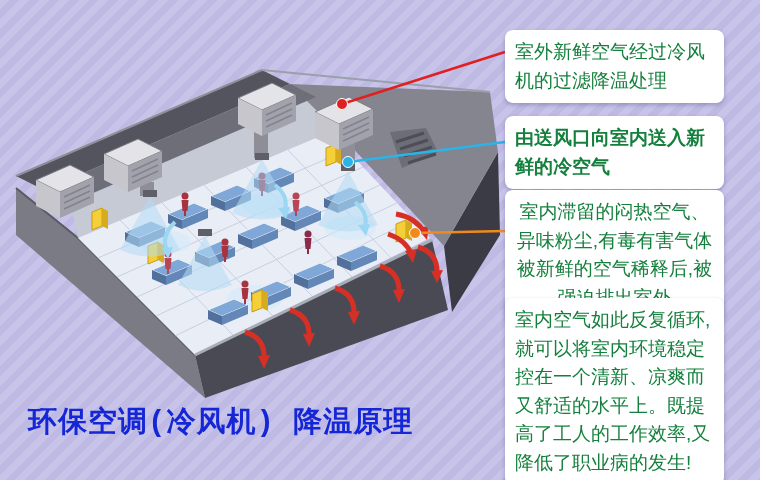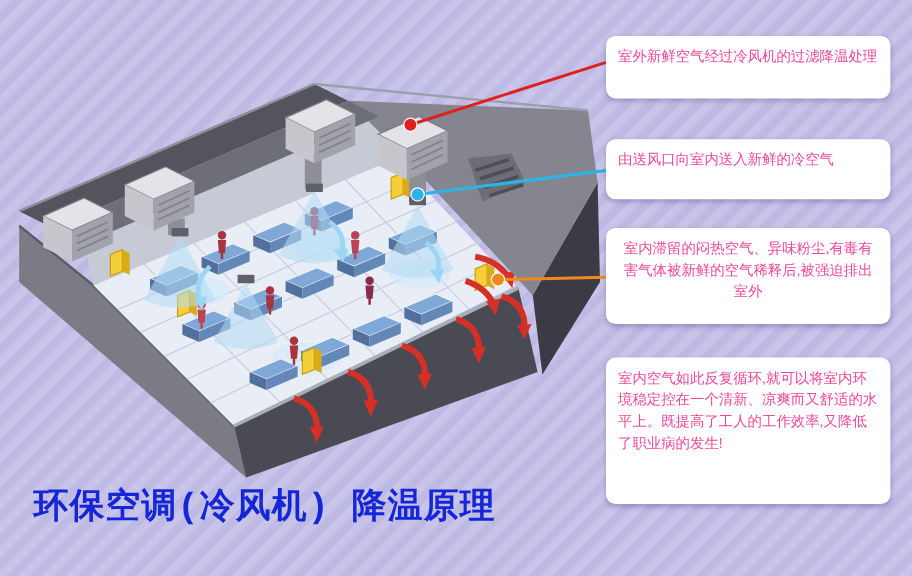--- a/index.html
+++ b/index.html
@@ -1,26 +1,26 @@
 <!DOCTYPE html>
 <html><head>
 <meta charset="utf-8">
 <style>
   * { margin:0; padding:0; box-sizing:border-box; }
   html,body { width:760px; height:480px; }
   .page { position:relative; width:760px; height:480px; overflow:hidden;
     background:repeating-linear-gradient(135deg,#c8c4e9 0 7px,#bebae3 7px 14px);
     font-family:"Liberation Sans",sans-serif; }
   .scene { position:absolute; left:0; top:0; }
-  .callout { position:absolute; left:505px; width:237px; background:#ffffff;
-    border-radius:8px; padding:8px 10px; color:#ec4899; font-size:12px;
+  .callout { position:absolute; left:505px; width:219px; background:#ffffff;
+    border-radius:8px; padding:8px 10px; color:#15803d; font-size:19px;
     line-height:1.5; box-shadow:0 2px 4px rgba(70,60,130,.35); }
   .callout p { margin:0; }
   #callout-1 { top:30px;  min-height:52px; }
-  #callout-2 { top:116px; min-height:50px; }
+  #callout-2 { top:116px; min-height:50px;font-weight:bold; }
   #callout-3 { top:190px; min-height:80px;text-align:center; }
   #callout-4 { top:298px; min-height:122px; }
   .title { position:absolute; left:28px; top:402px; font-size:29px;
     font-weight:bold; color:#1526d6; letter-spacing:1px;font-family:Liberation Mono, monospace; }
 </style>
 </head>
 <body>
 
 <div class="page">
 

